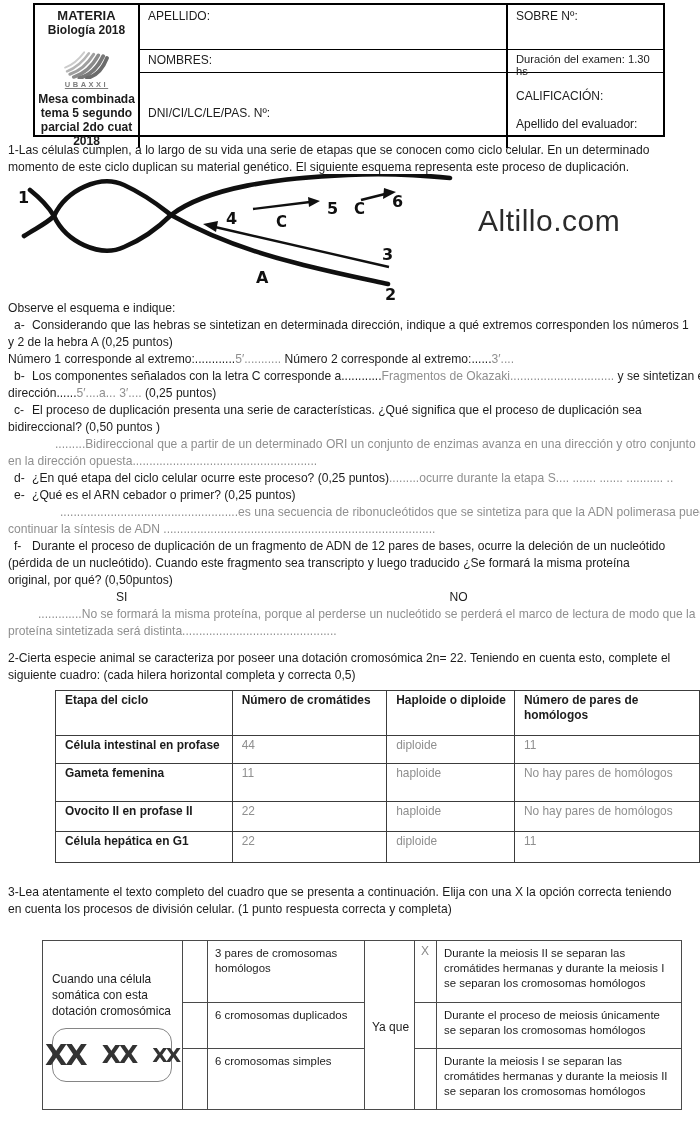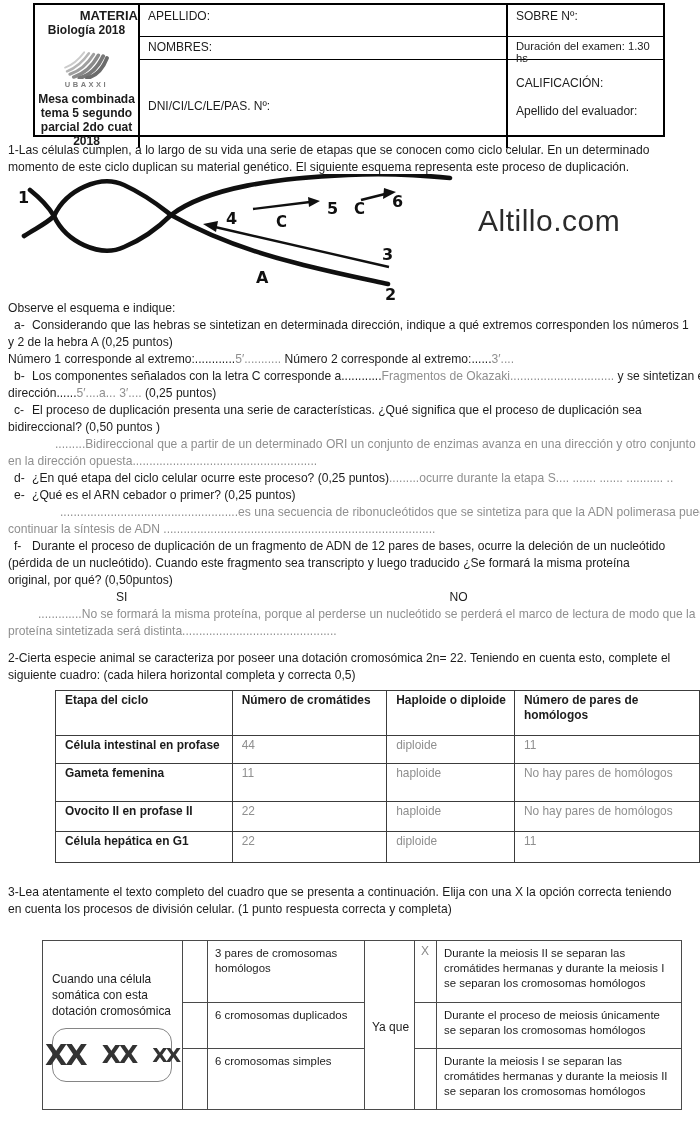--- a/index.html
+++ b/index.html
@@ -4,29 +4,29 @@
 <style>
   html,body{margin:0;padding:0;background:#fff;}
   #page{position:relative;width:700px;height:1139px;background:#fff;overflow:hidden;
         font-family:"Liberation Sans",sans-serif;color:#1c1c1c;}
   
   #hdr{position:absolute;left:33px;top:3px;width:628px;height:130px;border:2px solid #000;
        display:grid;grid-template-columns:105px 368px 1fr;background:#fff;}
   .hcol1{border-right:2px solid #000;text-align:center;padding-top:3px;}
   .hcol2{border-right:2px solid #000;display:flex;flex-direction:column;}
   .hcol3{display:flex;flex-direction:column;}
-  .hrow1{height:32px;border-bottom:1.5px solid #000;padding:4px 0 0 8px;box-sizing:border-box;}
+  .hrow1{height:45px;border-bottom:1.5px solid #000;padding:4px 0 0 8px;box-sizing:border-box;}
   .hrow2{height:23px;border-bottom:1.5px solid #000;padding:3px 0 0 8px;box-sizing:border-box;}
   .hrow3{flex:1;padding:4px 0 0 8px;box-sizing:border-box;}
   #hdr{font-size:12px;}
-  .materia{font-size:13px;font-weight:bold;line-height:15px;text-align:right;}
+  .materia{font-size:13px;font-weight:bold;line-height:15px;}
   .course{font-size:12px;font-weight:bold;line-height:14px;}
   .mesa{font-size:12px;font-weight:bold;line-height:14px;margin-top:3px;}
   .logowrap{margin-top:2px;}
-  .logotxt{font-size:7.5px;font-weight:bold;letter-spacing:2.5px;color:#7d7d7d;margin-top:-2px;}
+  .logotxt{font-size:7.5px;font-weight:bold;letter-spacing:2.5px;color:#7d7d7d;margin-top:-2px;text-decoration:underline;}
   .dnirow{display:flex;align-items:center;}
   .calif{padding-top:12px;}
   .evaluador{margin-top:14px;}
   
   .blk{position:absolute;left:0;width:636px;}
   .ln{height:17px;line-height:17px;font-size:12.1px;white-space:nowrap;padding-left:8px;}
   .mk{display:inline-block;width:24px;padding-left:6px;box-sizing:border-box;}
   .i32{}
   .i38{padding-left:38px;}
   .i55{padding-left:55px;}

